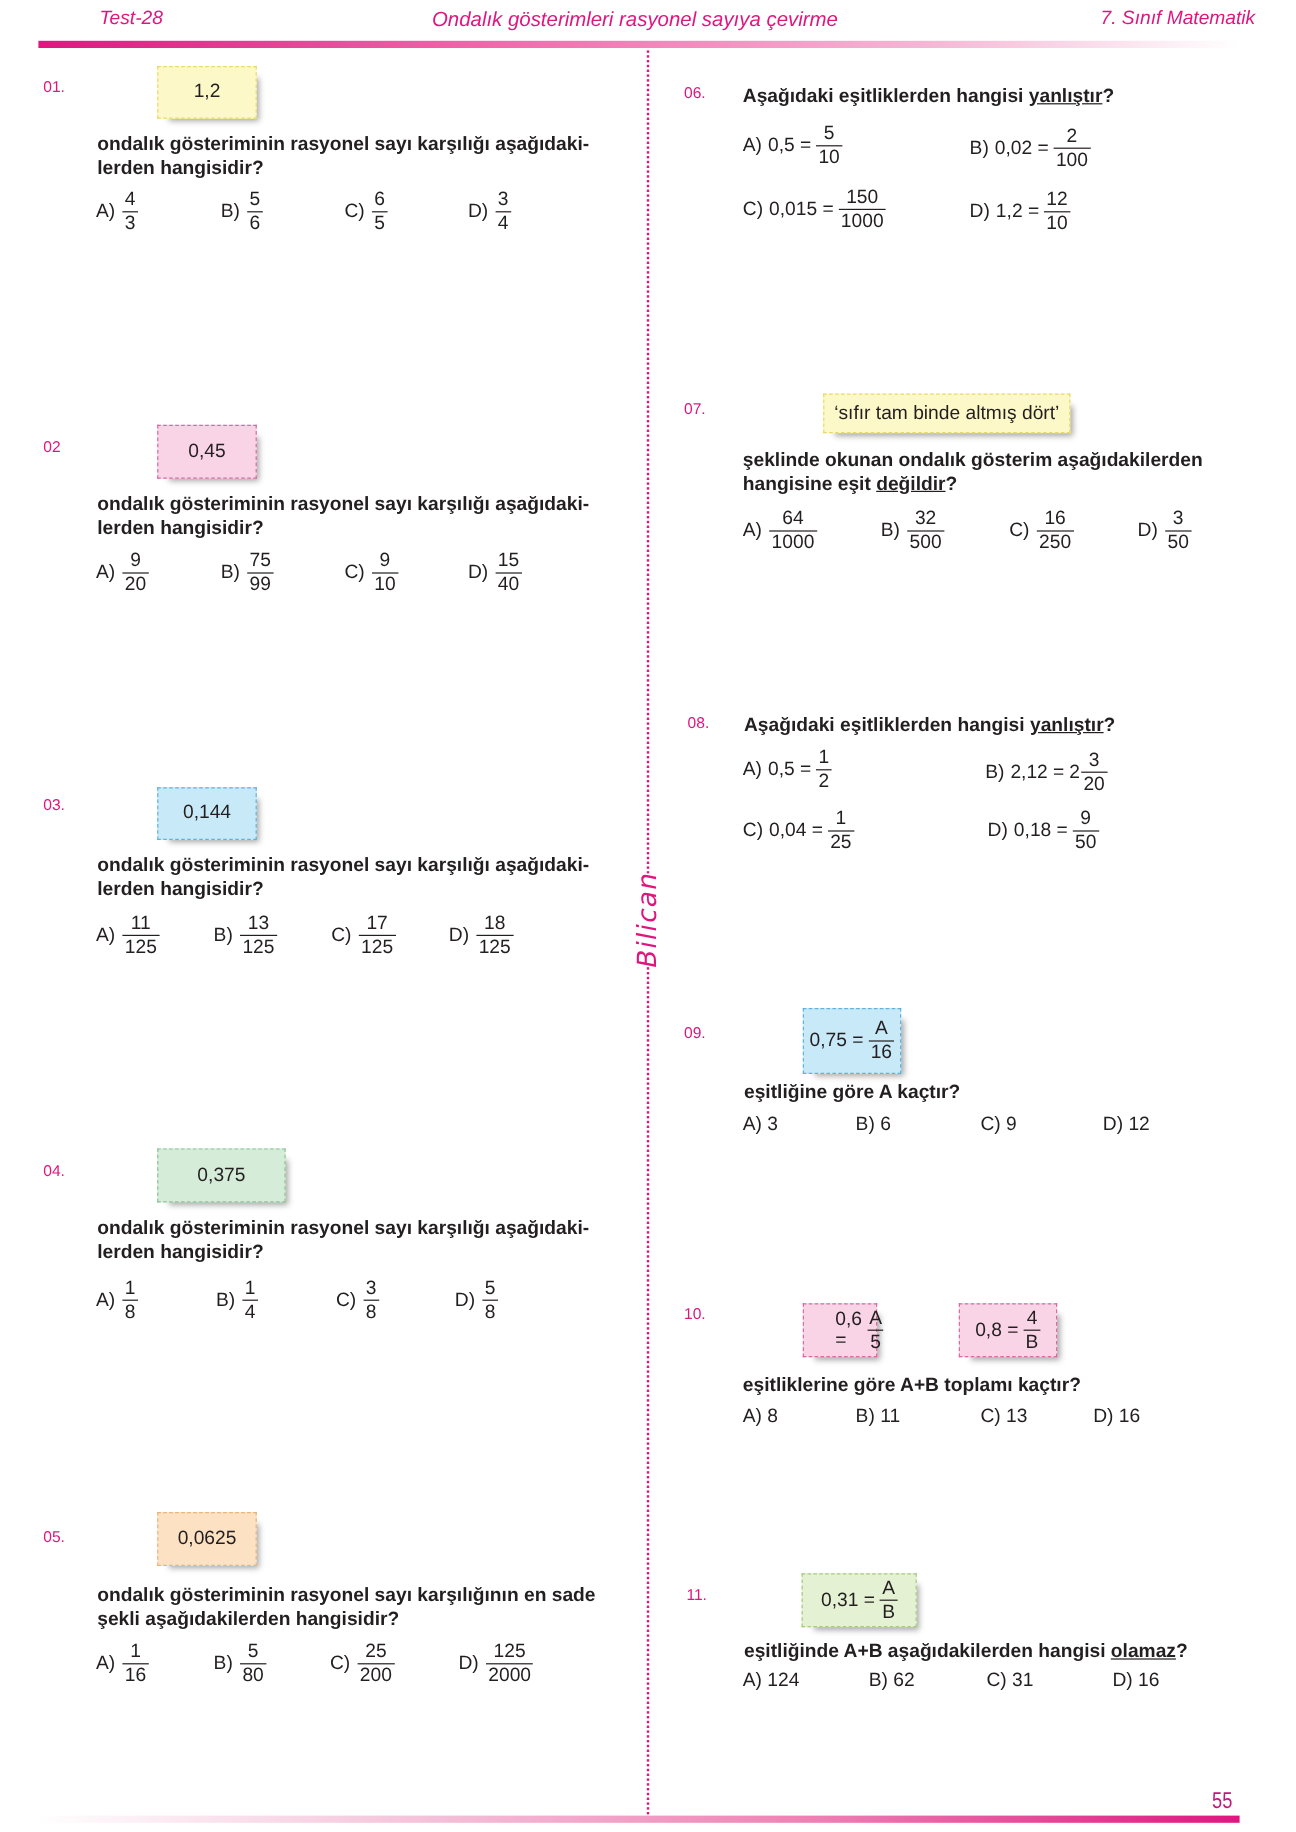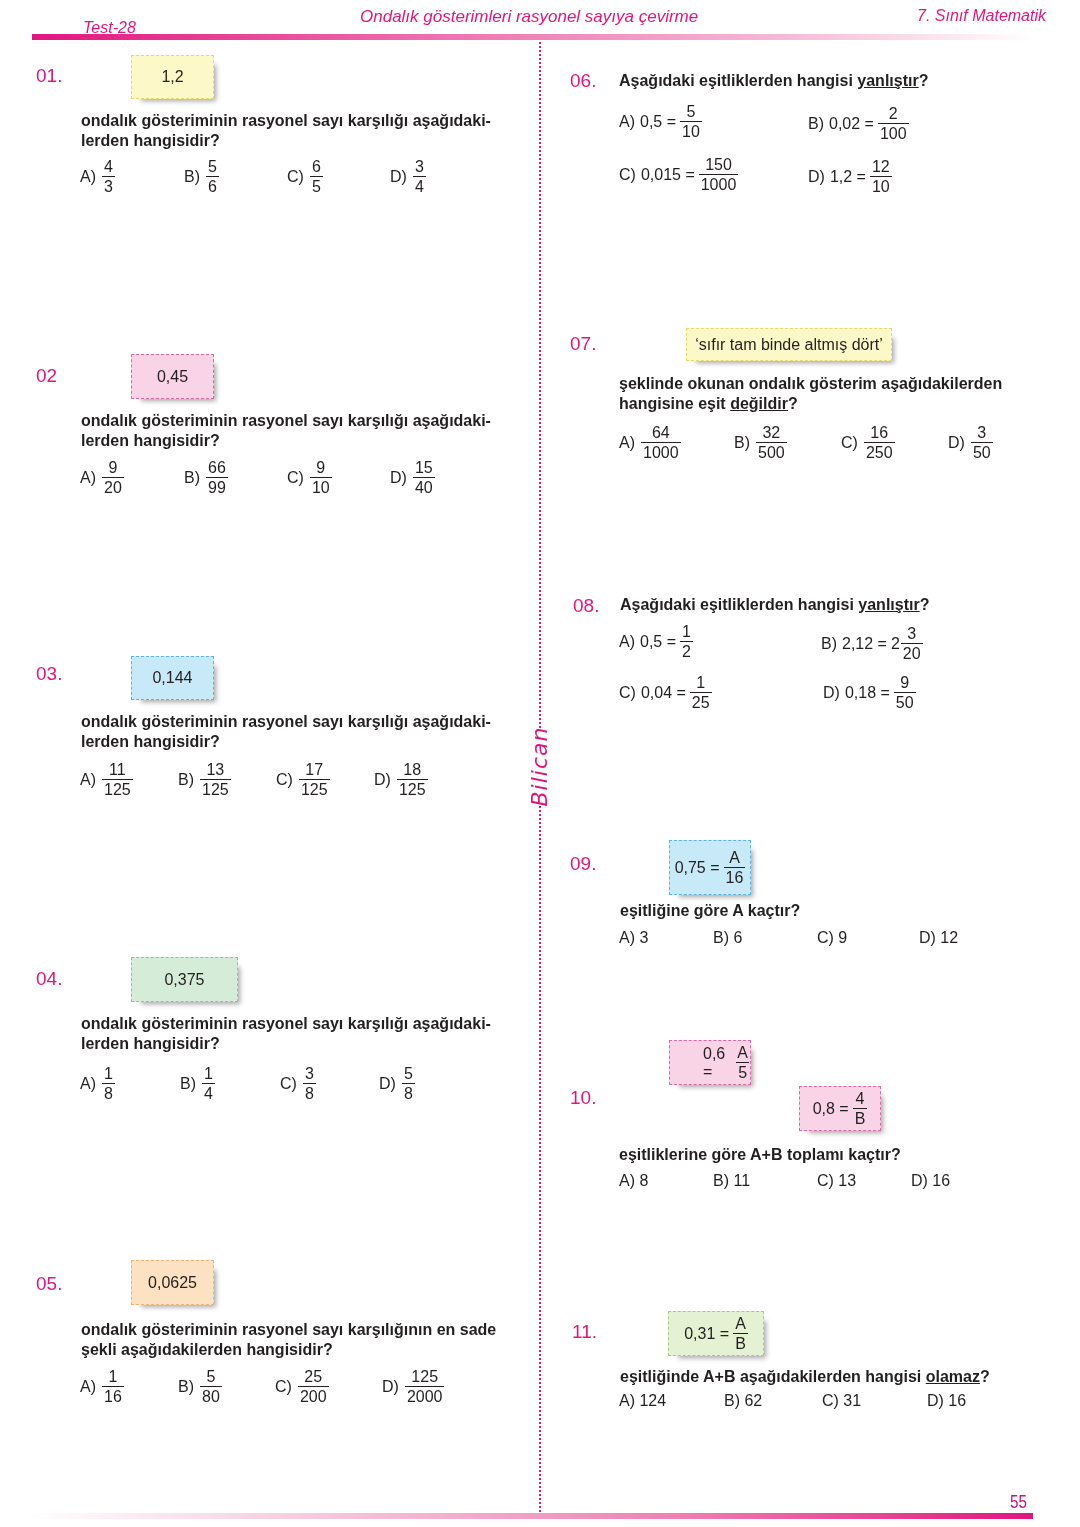--- a/index.html
+++ b/index.html
@@ -1,36 +1,36 @@
 <!DOCTYPE html>
 <html><head>
 <meta charset="utf-8">
 <style>
   * { box-sizing: border-box; margin: 0; padding: 0; }
   html, body { width: 1080px; height: 1527px; background: #ffffff; overflow: hidden; }
   body { position: relative; font-family: "Liberation Sans", sans-serif; color: #231f20; }
 
   .hdr-text { position: absolute; top: 7px; font-style: italic; color: #e0167f; font-size: 16px; }
-  #hdr-test { left: 83px; margin-top: 12px; }
+  #hdr-test { left: 83px; }
   #hdr-title { left: 360px; font-size: 17px; }
   #hdr-grade { right: 34px; }
   .hdr-bar { position: absolute; top: 34px; left: 32px; width: 1000px; height: 6px;
     background: linear-gradient(to right, #e0167f 0%, #ee6fae 40%, #f5b9d6 75%, #ffffff 100%); }
   .ftr-bar { position: absolute; top: 1513px; left: 30px; width: 1003px; height: 6px;
     background: linear-gradient(to right, #ffffff 0%, #f5c6dc 30%, #ee7fb3 65%, #e0167f 100%); }
   .page-num { position: absolute; top: 1491px; left: 1010px; color: #c2177a; font-size: 19px;
     font-family: "Liberation Sans Narrow", "Liberation Sans", sans-serif; transform: scaleX(0.8); transform-origin: left; }
 
   .divider { position: absolute; left: 539px; top: 42px; height: 1470px; width: 0;
     border-left: 2px dotted #e0167f; }
   .brand { position: absolute; left: 522px; top: 728px; width: 36px; height: 76px; background: #fff;
     display: flex; align-items: center; justify-content: center; }
   .brand span { display: block; transform: rotate(-90deg); color: #e0167f; font-size: 22px;
     font-style: italic; font-family: "DejaVu Sans", sans-serif; letter-spacing: 1px; white-space: nowrap; }
-  .qnum { position: absolute; color: #e0167f; font-size: 19px; }
+  .qnum { position: absolute; color: #e0167f; font-size: 13px; }
   .box { position: absolute; border: 1.5px dashed; display: flex; align-items: center; justify-content: center;
     font-size: 16px; box-shadow: 6px 6px 5px -4px rgba(0,0,0,0.35); }
   .box.yellow { background: #fdf8c8; border-color: #e8d96a; }
   .box.pink { background: #f9d4e6; border-color: #d96aa3; }
   .box.blue { background: #c8e9f8; border-color: #5fb3dd; }
   .box.green { background: #d5ecd9; border-color: #8cc49a; }
   .box.orange { background: #fde1c3; border-color: #e9b37a; }
   .box.lime { background: #e4f1d3; border-color: #a6cc7f; }
 
   .qtext { position: absolute; font-weight: bold; font-size: 16px; line-height: 20px; width: 440px; }
@@ -111,21 +111,21 @@
     <div class="opt" style="width:104px;">
         <span class="lbl">A)</span>
         <span class="frac">
           <span class="num">9</span>
           <span class="den">20</span>
         </span>
       </div>
     <div class="opt" style="width:103px;">
         <span class="lbl">B)</span>
         <span class="frac">
-          <span class="num">66</span>
+          <span class="num">75</span>
           <span class="den">99</span>
         </span>
       </div>
     <div class="opt" style="width:103px;">
         <span class="lbl">C)</span>
         <span class="frac">
           <span class="num">9</span>
           <span class="den">10</span>
         </span>
       </div>
@@ -401,21 +401,21 @@
   <div class="opts" style="left:619px;top:929px;font-size:16px;">
     <div class="opt" style="width:94px;">A) 3</div>
     <div class="opt" style="width:104px;">B) 6</div>
     <div class="opt" style="width:102px;">C) 9</div>
     <div class="opt">D) 12</div>
   </div>
 </div>
 
 <div>
   <div class="qnum" style="left:570px;top:1087px;">10.</div>
-  <div class="box pink" style="left:669px;top:1040px;width:82px;height:45px;padding-left:33px;">
+  <div class="box pink" style="left:669px;top:1086px;width:62px;height:45px;padding-left:33px;">
     <span class="eq">
         <span class="lhs">0,6 =</span>
         <span class="frac">
           <span class="num">A</span>
           <span class="den">5</span>
         </span>
       </span>
   </div>
   <div class="box pink" style="left:799px;top:1086px;width:82px;height:45px;">
     <span class="eq">

